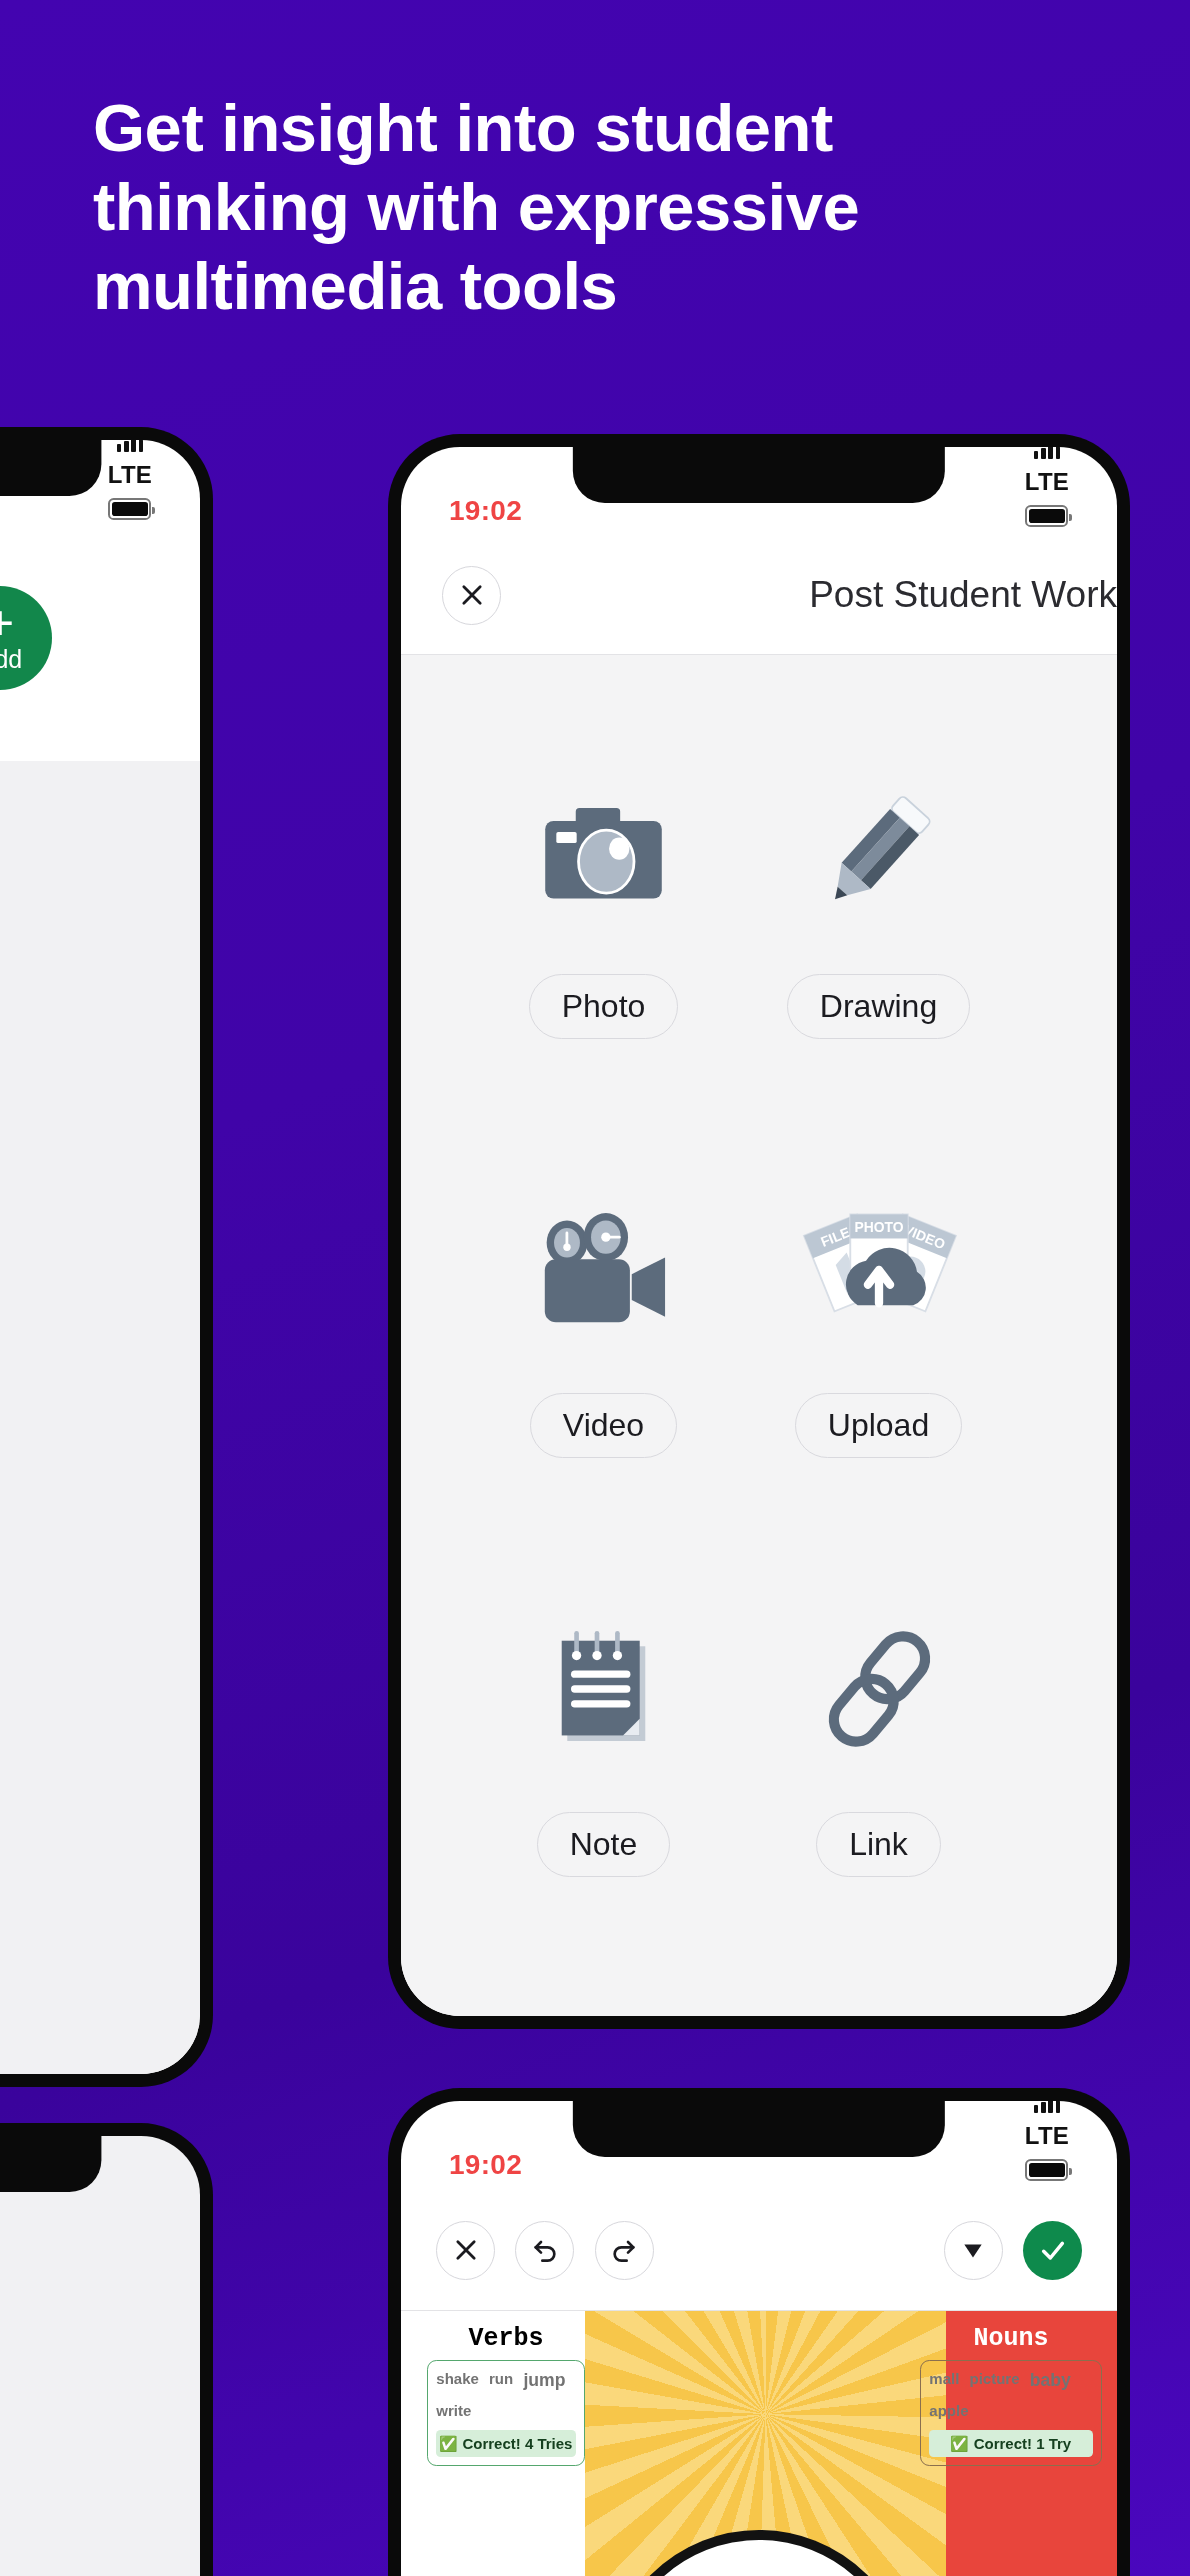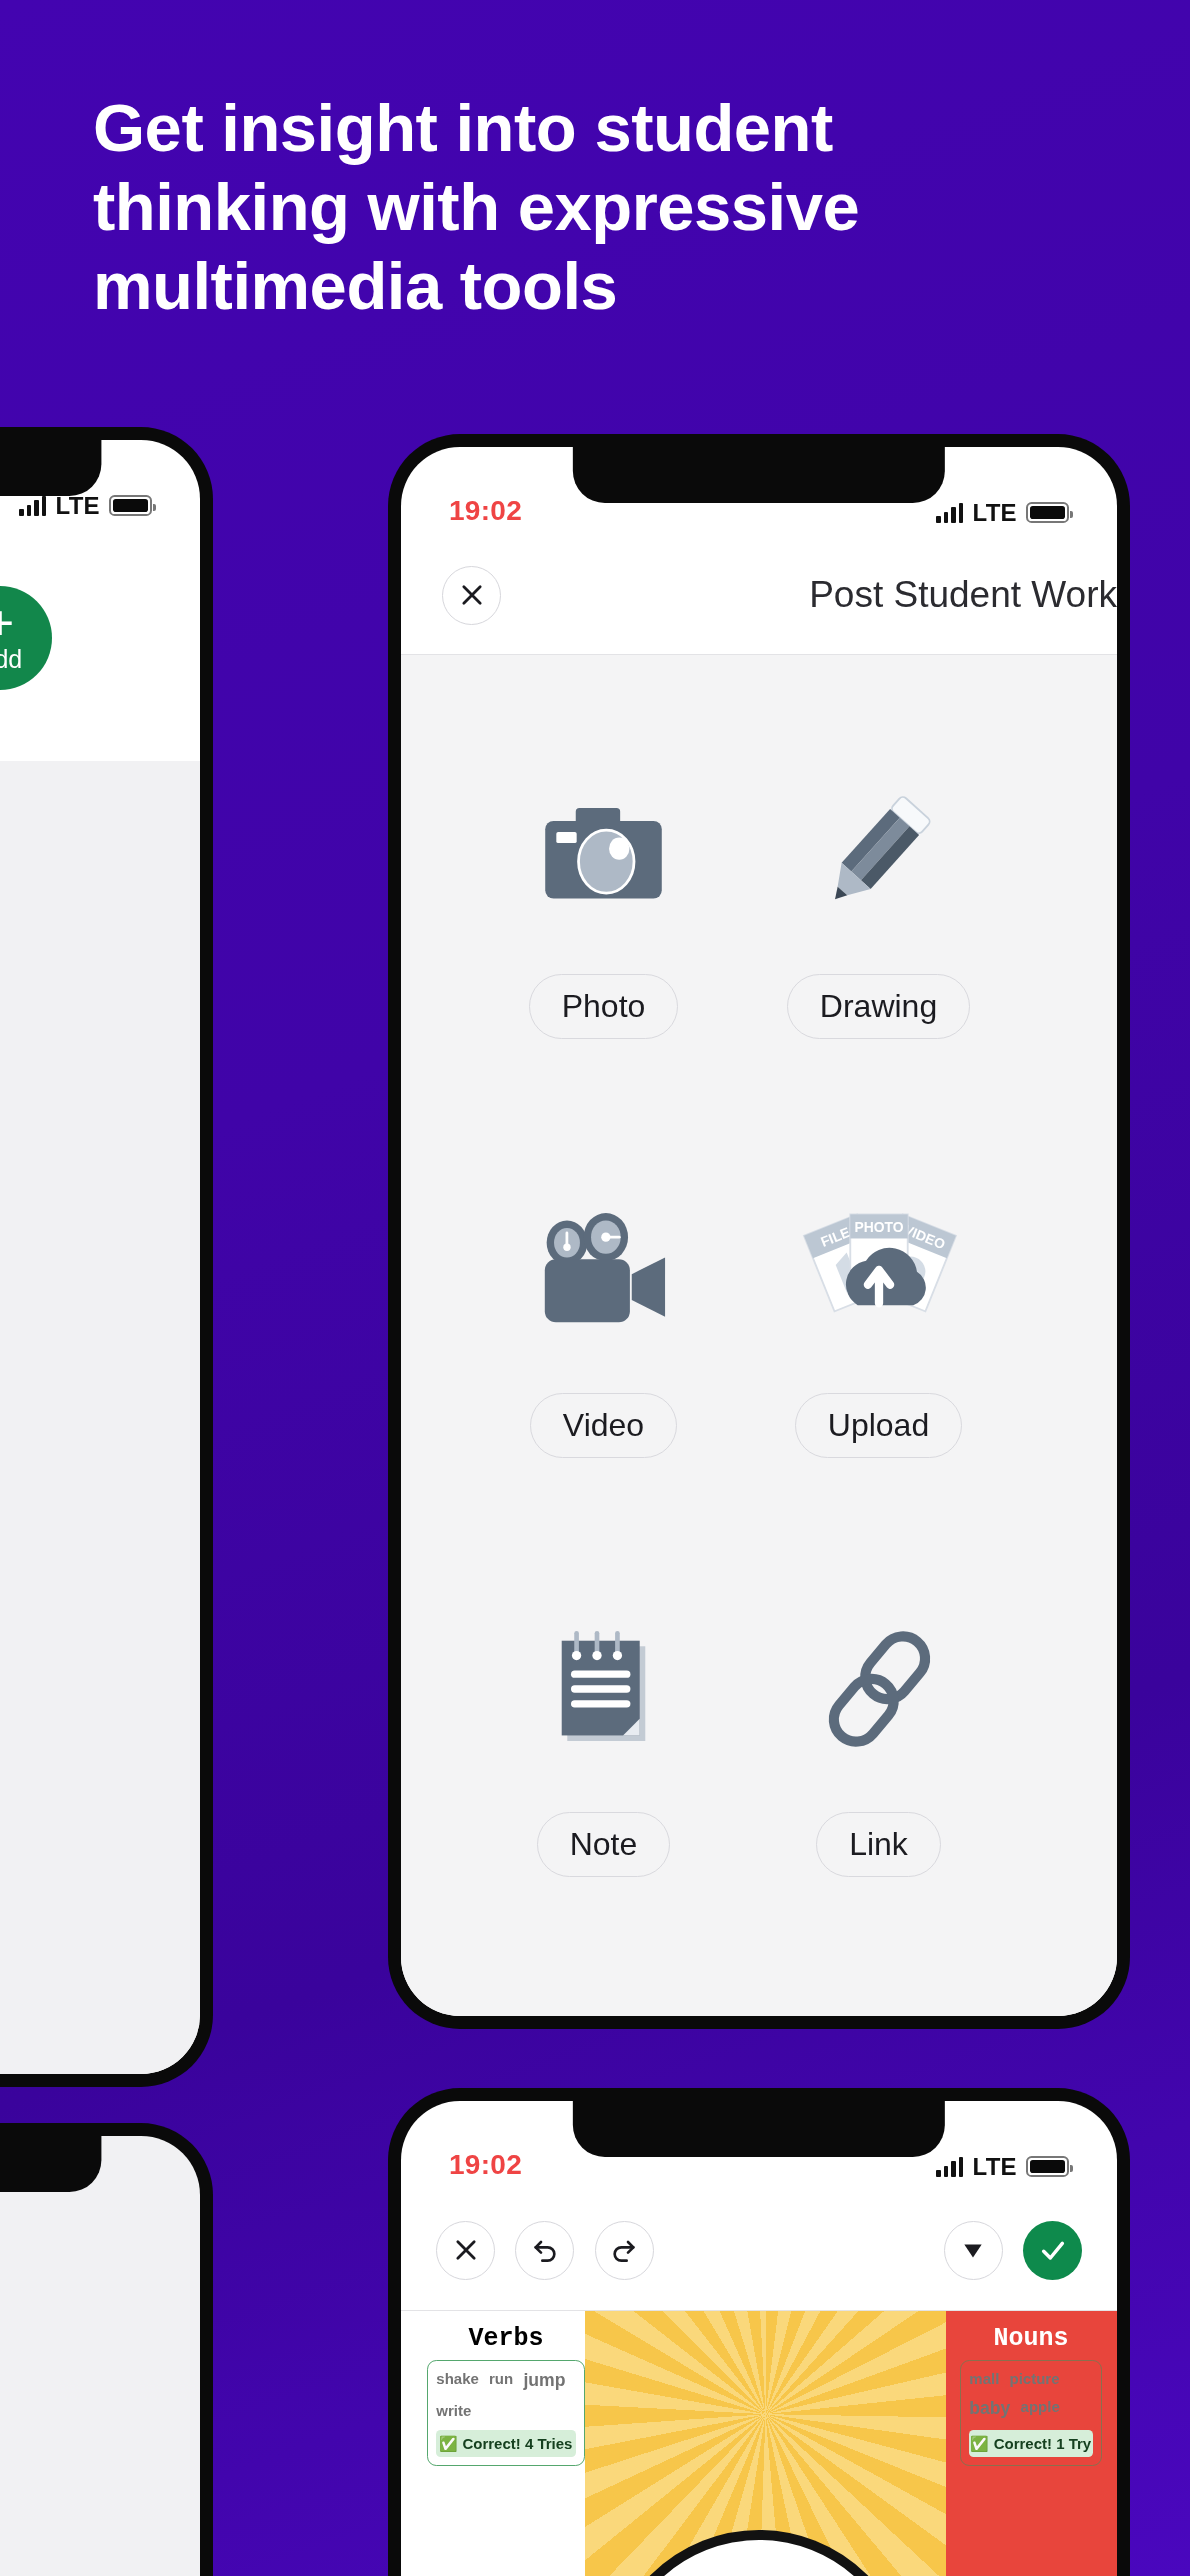--- a/index.html
+++ b/index.html
@@ -39,21 +39,21 @@
   
   #phoneBottom { left:388px; top:2088px; width:742px; height:705px; }
 
   
   .statusbar {
     position:absolute; top:0; left:0; right:0; height:89px;
     display:flex; align-items:flex-end; justify-content:space-between;
     padding:0 48px 9.3px 48px; z-index:10;
   }
   .st-time { font-size:28px; font-weight:700; color:#ef4444; letter-spacing:0.3px; }
-  .st-right { display:flex; align-items:center; gap:9.3px; }
+  .st-right { display:flex; align-items:center; gap:9.3px;flex-direction:column; }
   .bars { display:flex; align-items:flex-end; gap:2.8px; height:20.4px; }
   .bars i { display:block; width:4.6px; background:#111; border-radius:0.9px; }
   .bars i:nth-child(1){height:7.4px}
   .bars i:nth-child(2){height:11px}
   .bars i:nth-child(3){height:16px}
   .bars i:nth-child(4){height:20.4px}
   .lte { font-size:24px; font-weight:700; color:#111; letter-spacing:0.2px; }
   .batt { width:43px; height:21.3px; border:2.3px solid #777; border-radius:5.6px; padding:1.9px; position:relative; }
   .batt::after{ content:""; position:absolute; right:-5.6px; top:6.5px; width:2.8px; height:7.4px; background:#777; border-radius:0 1.9px 1.9px 0;}
   .batt span { display:block; width:100%; height:100%; background:#0A0A0A; border-radius:2.8px; }
@@ -109,21 +109,21 @@
       repeating-conic-gradient(from 0deg at 50% 22%, #F7C64A 0deg 7deg, #FAD87B 7deg 14deg);
   }
   .comic-red { position:absolute; right:0; top:0; width:171px; bottom:0; background:#E8453C; }
   .burst {
     position:absolute; left:50%; top:219px; transform:translateX(-50%);
     width:306px; height:306px; background:#fff; border:10.2px solid #121212;
     border-radius:50%;
   }
 
   .bubbleL { position:absolute; left:26px; top:13px; width:158px; }
-  .bubbleR { position:absolute; right:15px; top:13px; width:142px; }
+  .bubbleR { position:absolute; right:15px; top:13px; width:182px; }
   .btitle { text-align:center; font-size:25px; font-weight:700; margin-bottom:6.5px;font-family:Liberation Mono, monospace; }
   .bbox { border:1.9px solid #55A76E; border-radius:9.3px; padding:9.3px 8.3px 7.4px 8.3px; }
   .words { display:flex; flex-wrap:wrap; gap:6.5px 10.2px; min-height:54px;
            font-size:15px; font-weight:700; color:#737373; }
   .words span:nth-child(3){ font-size:17.6px; }
   .ok { margin-top:6.5px; background:#D6EED9; border-radius:4.6px; text-align:center;
         font-size:15px; font-weight:700; color:#15401F; padding:4.6px 0; }
   .ok b { color:#1F9E4B; }
 
   

